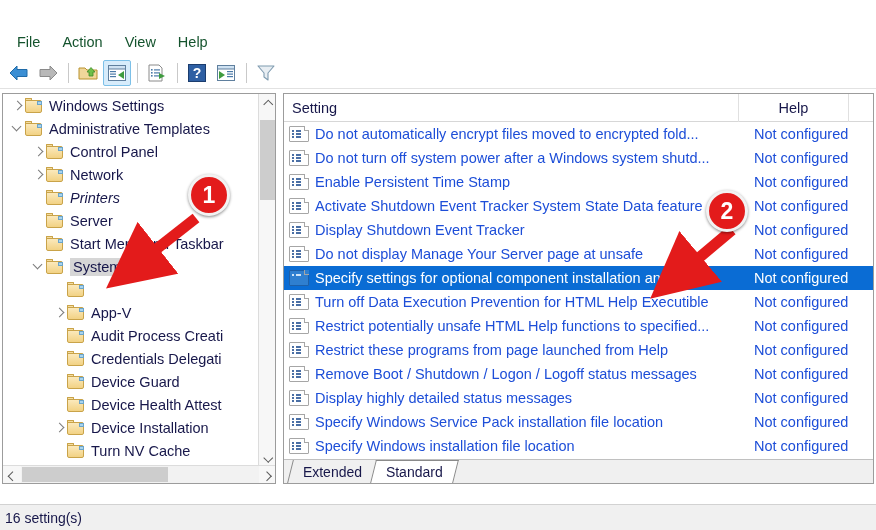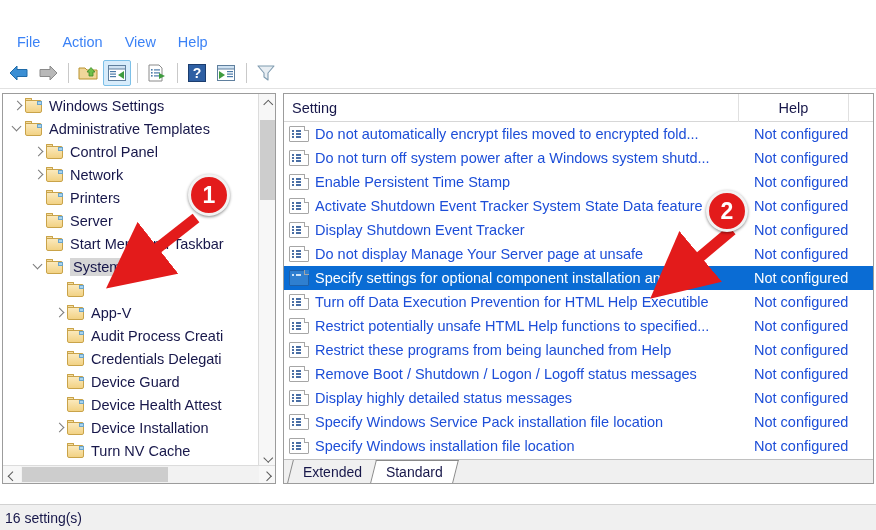--- a/index.html
+++ b/index.html
@@ -22,21 +22,21 @@
     position: absolute;
     left: 0; top: 28px;
     width: 876px; height: 28px;
     background: #ffffff;
     display: flex;
     align-items: center;
     padding-left: 6px;
   }
   .menu-item {
     font-size: 14.5px;
-    color: #3b82f6;
+    color: #14532d;
     padding: 3px 11px;
     white-space: nowrap;
     cursor: default;
   }
 
   
   #toolbar {
     position: absolute;
     left: 0; top: 57px;
     width: 876px; height: 32px;
@@ -458,21 +458,21 @@
           <div class="twist">
             <span class="chev right"></span>
           </div>
           <span class="folder">
             <span class="ftab"></span>
             <span class="fbody"></span>
             <span class="fcorner"></span>
           </span>
           <span class="tlabel">Network</span>
         </div>
-        <div class="tnode" style="padding-left: 27px;">
+        <div class="tnode" style="padding-left: 27px; font-style: italic;">
           <div class="twist"></div>
           <span class="folder">
             <span class="ftab"></span>
             <span class="fbody"></span>
             <span class="fcorner"></span>
           </span>
           <span class="tlabel">Printers</span>
         </div>
         <div class="tnode" style="padding-left: 27px;">
           <div class="twist"></div>
@@ -687,21 +687,21 @@
             <span class="lines"></span>
           </span>
           <span class="lname">Restrict potentially unsafe HTML Help functions to specified...</span>
           <span class="lstate">Not configured</span>
         </div>
         <div class="lrow">
           <span class="licon">
             <span class="dots"></span>
             <span class="lines"></span>
           </span>
-          <span class="lname">Restrict these programs from being launched from Help</span>
+          <span class="lname">Restrict these programs from page launched from Help</span>
           <span class="lstate">Not configured</span>
         </div>
         <div class="lrow">
           <span class="licon">
             <span class="dots"></span>
             <span class="lines"></span>
           </span>
           <span class="lname">Remove Boot / Shutdown / Logon / Logoff status messages</span>
           <span class="lstate">Not configured</span>
         </div>

